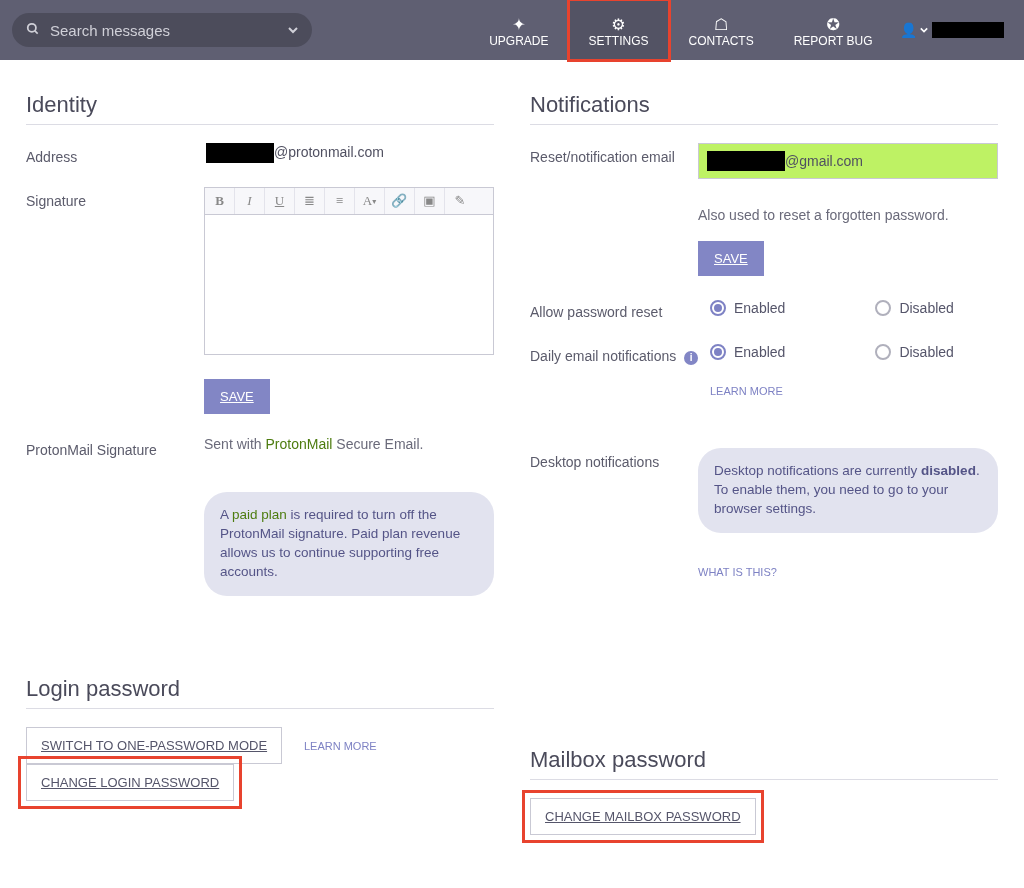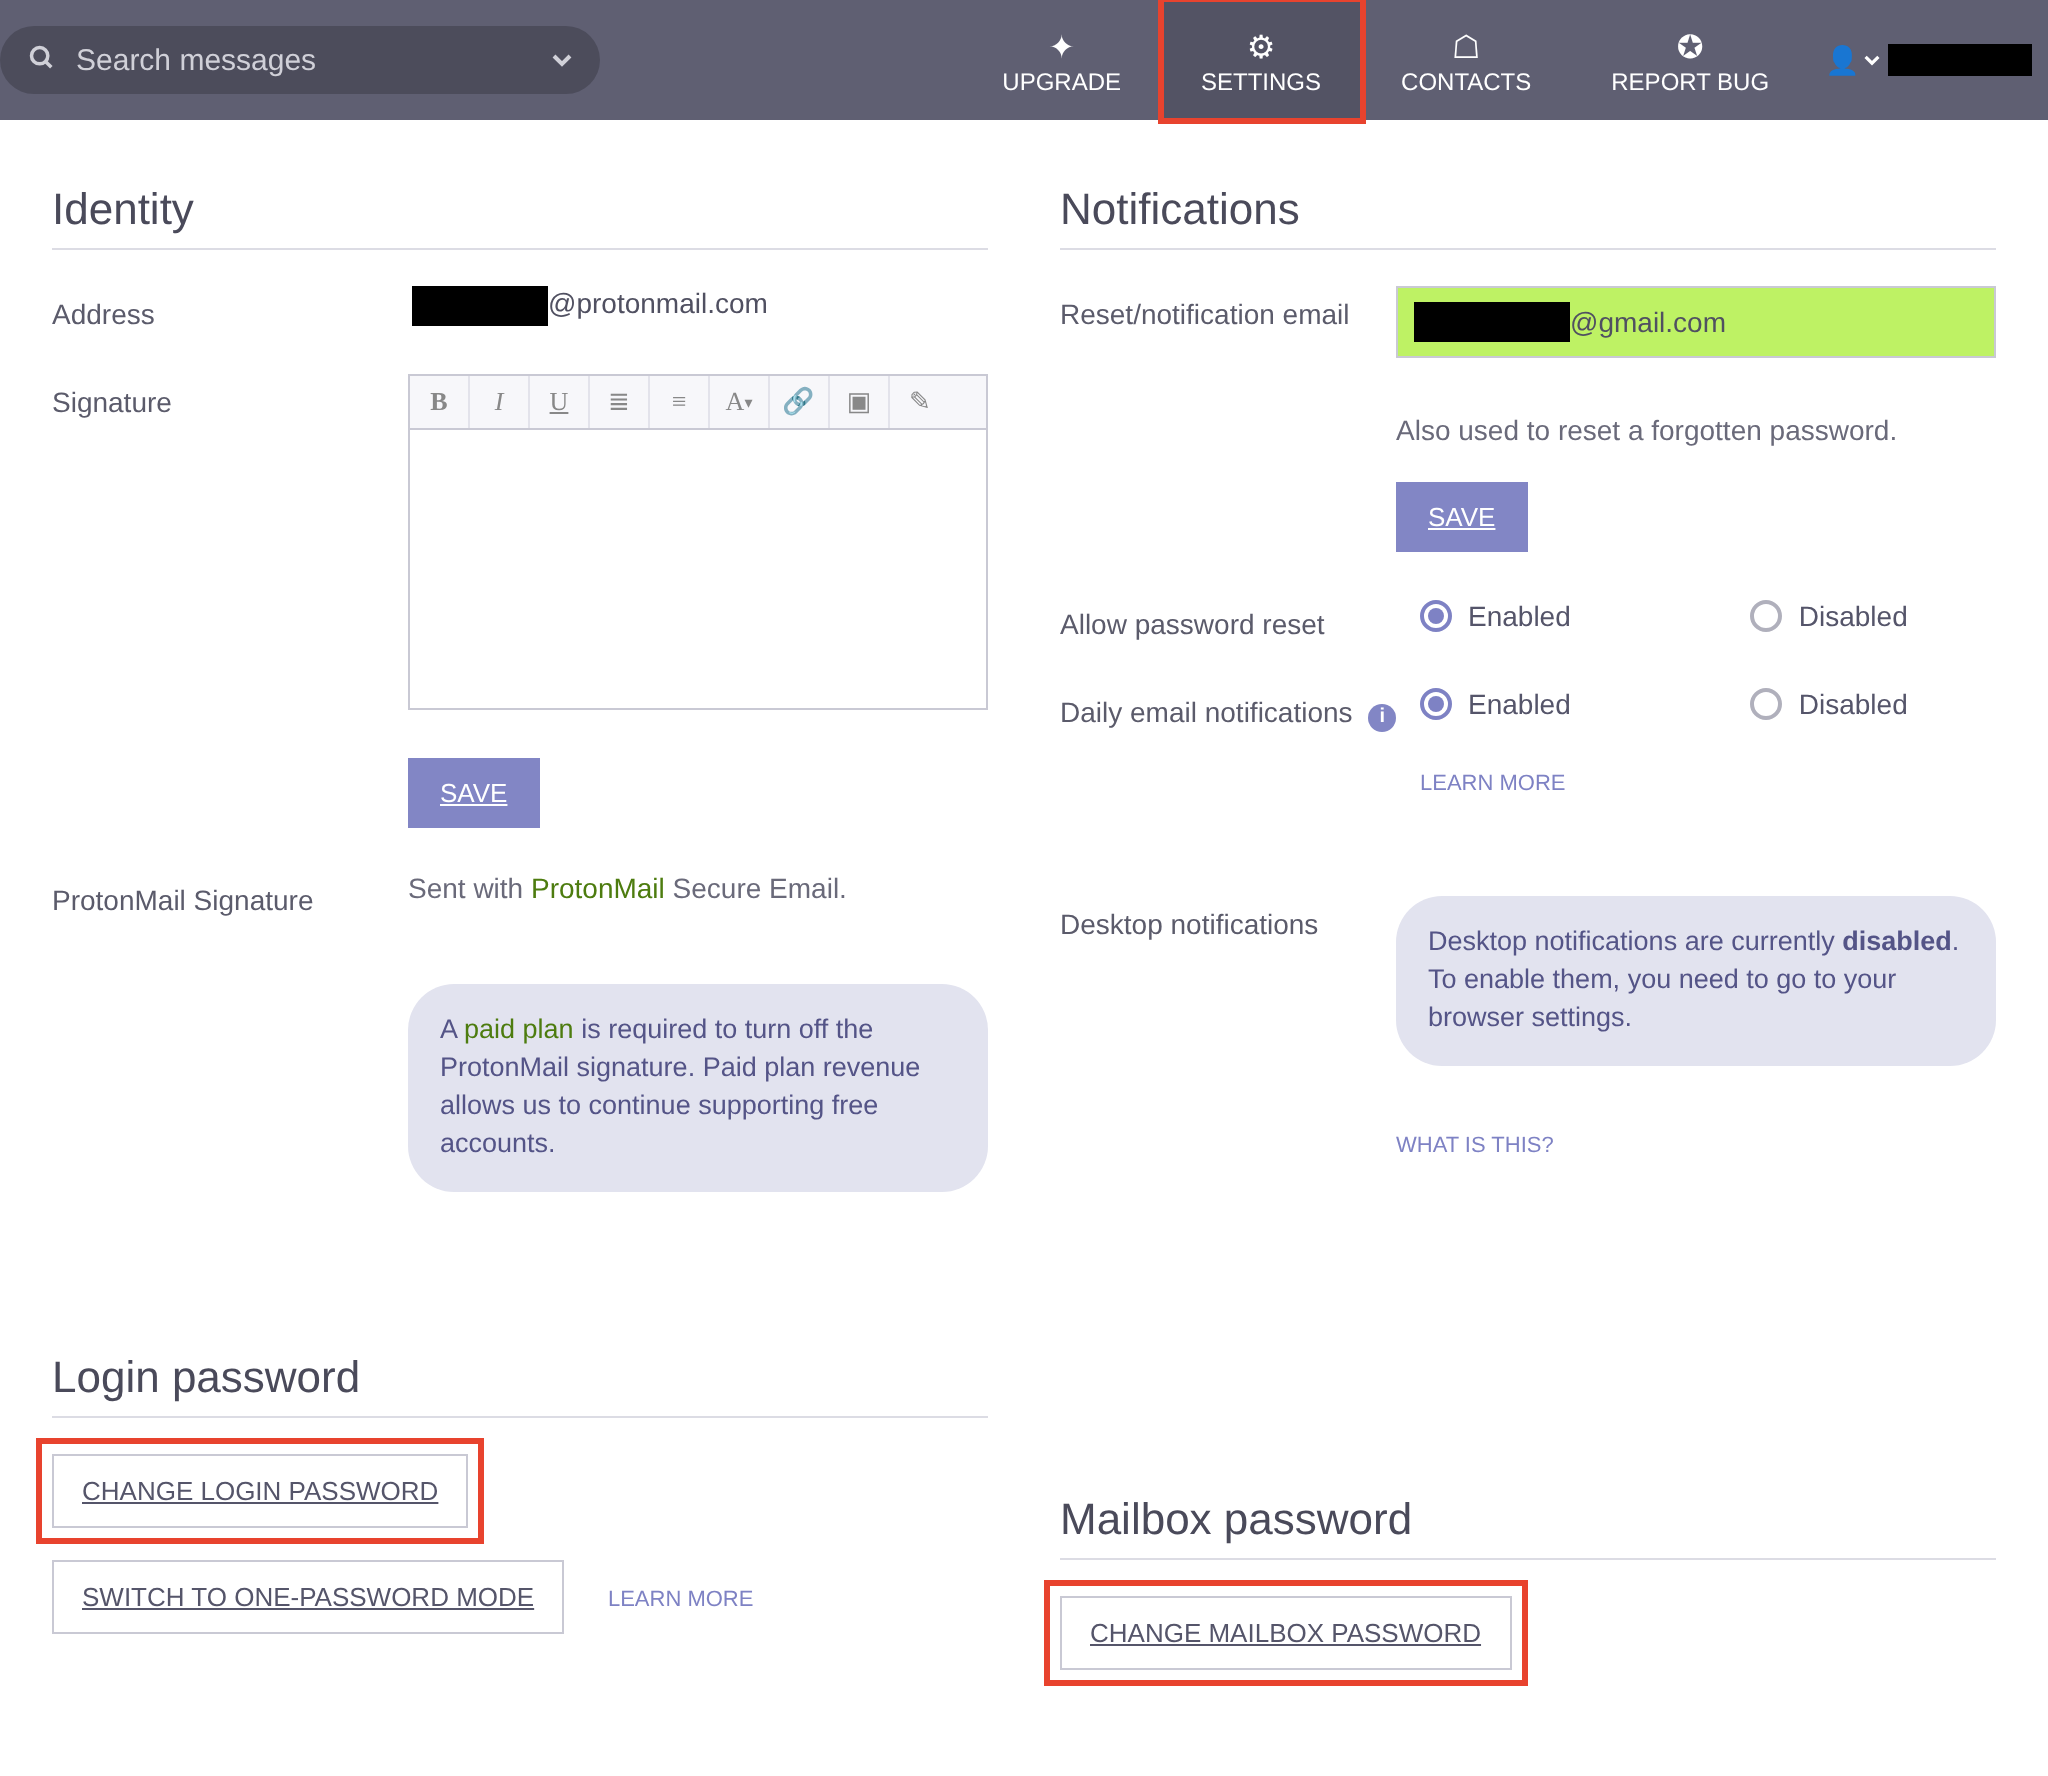--- a/index.html
+++ b/index.html
@@ -9,21 +9,21 @@
     font-size: 14px;
     color: #505061;
     background: #fff;
     width: 1024px;
   }
   .topbar {
     background: #5f5f72;
     height: 60px;
     display: flex;
     align-items: center;
-    padding: 0 0;
+    padding: 0 12px;
   }
   .search-box {
     background: rgba(0,0,0,0.2);
     border-radius: 18px;
     height: 34px;
     width: 300px;
     display: flex;
     align-items: center;
     padding: 0 14px;
     color: #d0d0d8;
@@ -283,29 +283,29 @@
           <span>Sent with </span><a class="inl">ProtonMail</a><span> Secure Email.</span>
         </div>
         <div class="infobox" style="margin-top:40px">
           <span>A </span><a class="inl">paid plan</a><span> is required to turn off the ProtonMail signature. Paid plan revenue allows us to continue supporting free accounts.</span>
         </div>
       </div>
     </div>
 
     <h2 class="section-title" style="margin-top:80px">Login password</h2>
     <hr class="hr">
+    <div>
+      <button class="btn btn-outline">SWITCH TO ONE-PASSWORD MODE</button>
+      <a class="linklike" style="margin-left:18px">LEARN MORE</a>
+    </div>
     <div style="margin-bottom:16px">
       <span class="redframe">
         <button class="btn btn-outline">CHANGE LOGIN PASSWORD</button>
         <span class="rf"></span>
       </span>
-    </div>
-    <div>
-      <button class="btn btn-outline">SWITCH TO ONE-PASSWORD MODE</button>
-      <a class="linklike" style="margin-left:18px">LEARN MORE</a>
     </div>
   </div>
 
   <div class="col">
     <h2 class="section-title">Notifications</h2>
     <hr class="hr">
 
     <div class="row">
       <div class="lab">Reset/notification email</div>
       <div class="val">

